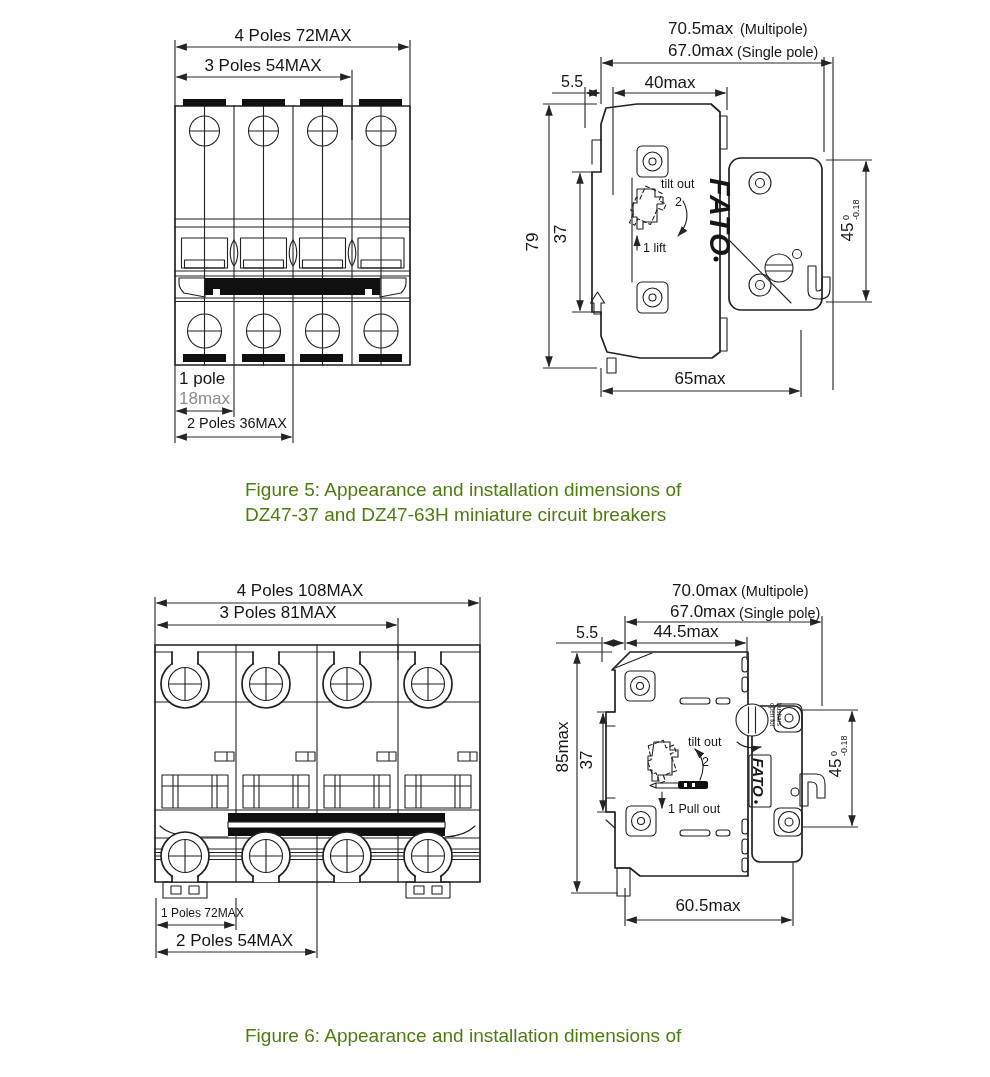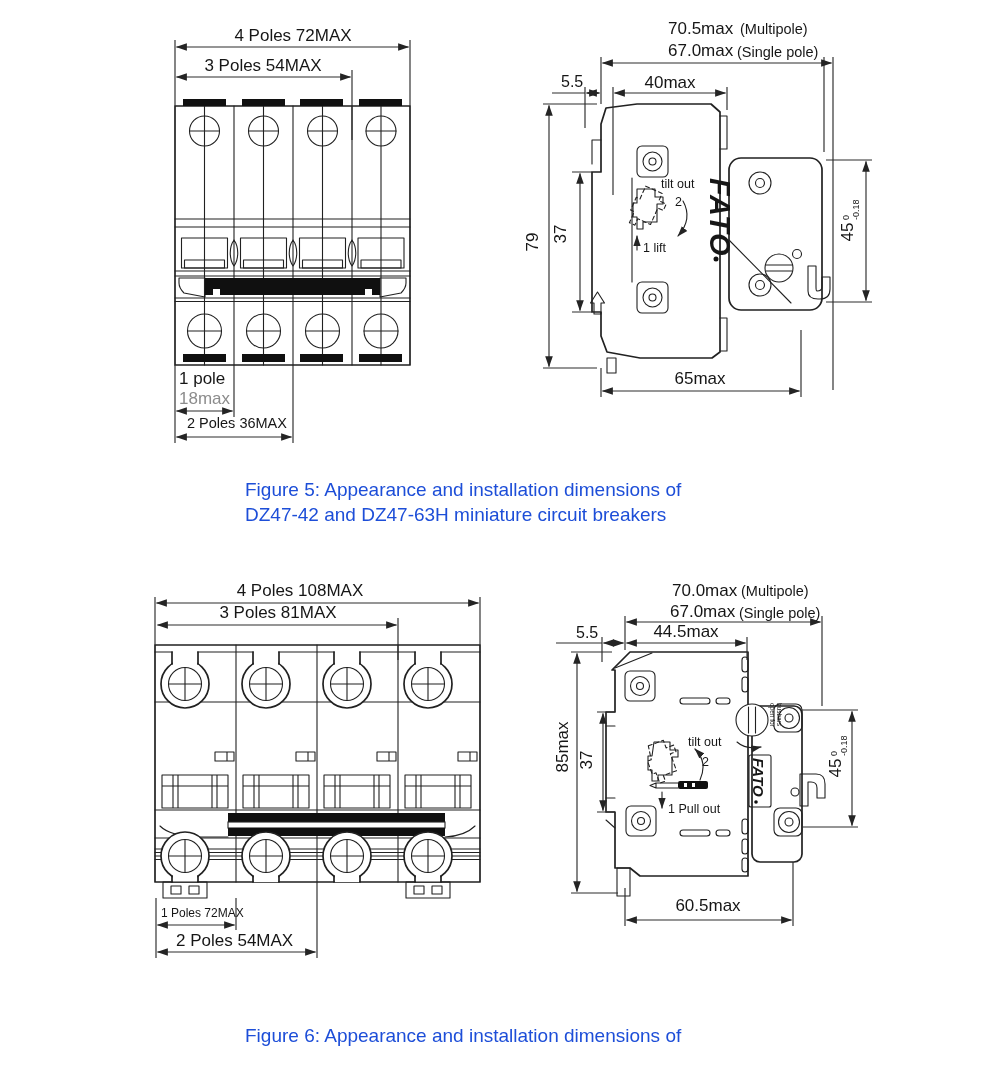--- a/index.html
+++ b/index.html
@@ -13,21 +13,21 @@
   .wtn{fill:#fff;stroke:#212121;stroke-width:1.1;}
   .dash{stroke-dasharray:4 3;}
   text{font-family:"Liberation Sans","DejaVu Sans",sans-serif;fill:#161616;}
   .t17{font-size:17px;} .t16{font-size:16px;} .t15{font-size:14.5px;}
   .t13{font-size:12.5px;} .t12{font-size:12px;} .t9{font-size:9px;} .t7{font-size:6.5px;}
   .mid{text-anchor:middle;}
   .gray{fill:#8c8c8c;}
   .brand{font-size:29px;font-style:italic;font-weight:bold;letter-spacing:1px;}
   .brand2{font-size:15px;font-style:italic;font-weight:bold;}
   .caption{position:absolute;font-family:"Liberation Sans","DejaVu Sans",sans-serif;
-           font-size:19px;line-height:1.32;color:#1d4ed8;}
+           font-size:19px;line-height:1.32;color:#4d7c0f;}
 </style>
 </head>
 <body>
 
 <div class="canvas">
 <svg width="990" height="1077" viewBox="0 0 990 1077">
   <defs>
     <marker id="ah" viewBox="0 0 10 8" refX="9" refY="4" markerWidth="10" markerHeight="8" orient="auto-start-reverse">
       <path d="M0,0.7 L9.6,4 L0,7.3 Z" fill="#242424"></path>
     </marker>
@@ -340,19 +340,19 @@
     <g transform="translate(841,768) rotate(-90)">
       <text class="t17 mid" x="0" y="0">45</text>
       <text class="t9" x="12" y="-4">0</text>
       <text class="t9" x="12" y="6">-0.18</text>
     </g>
   </g>
 </svg>
 
 <div class="caption" style="left:245px;top:477px;">
   <div>Figure 5: Appearance and installation dimensions of</div>
-  <div>DZ47-42 and DZ47-63H miniature circuit breakers</div>
+  <div>DZ47-37 and DZ47-63H miniature circuit breakers</div>
 </div>
 
 <div class="caption" style="left:245px;top:991px;margin-top:32px;">
   <div>Figure 6: Appearance and installation dimensions of</div>
 </div>
 </div>
 
 </body></html>

